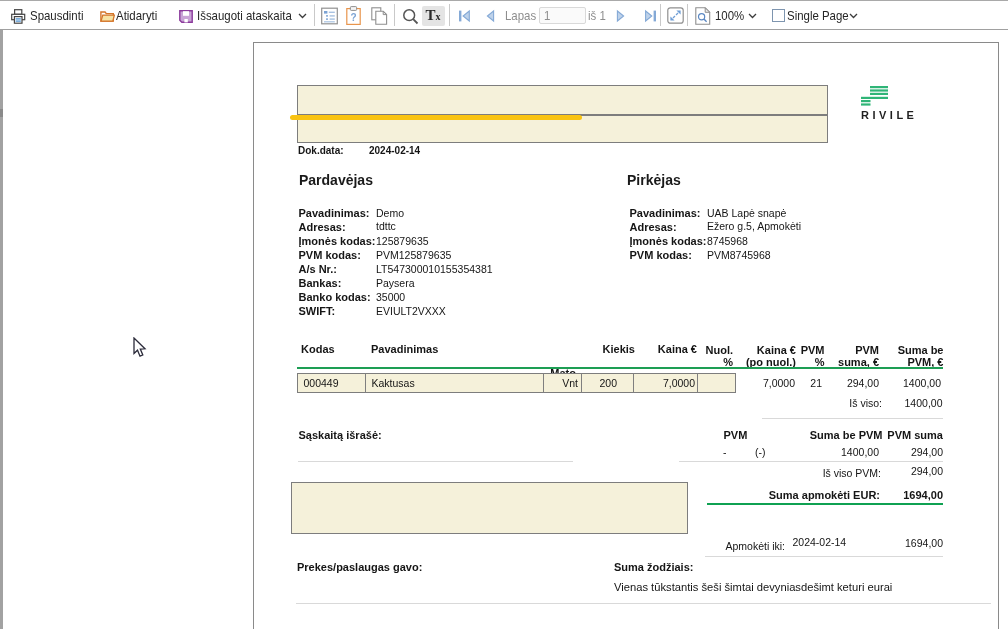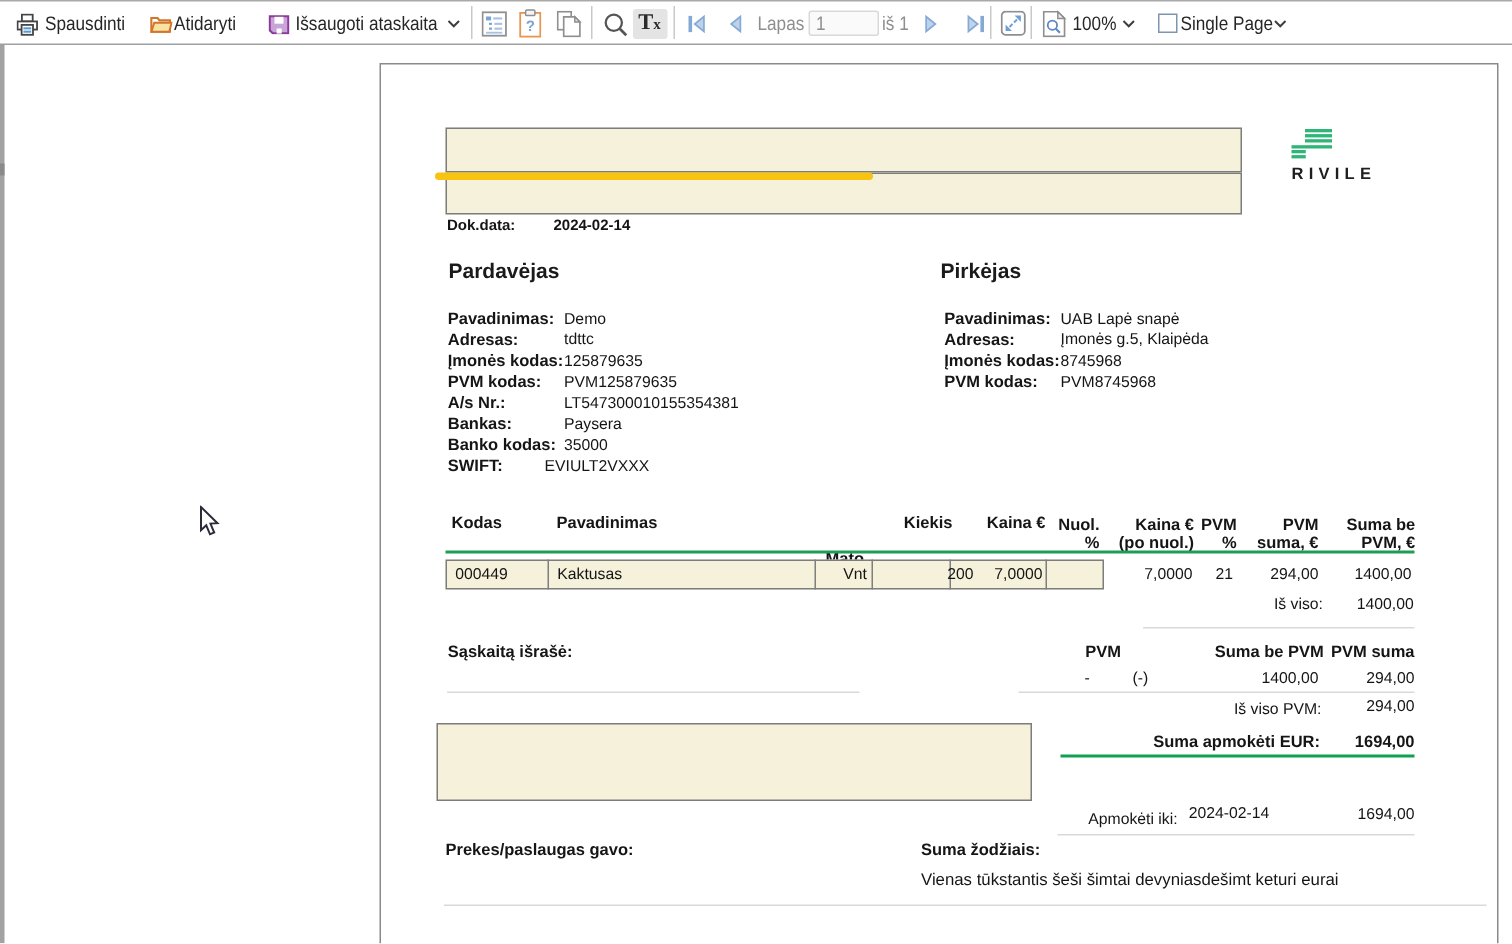--- a/index.html
+++ b/index.html
@@ -172,26 +172,26 @@
     <div class="val" style="left:376px;top:236px;">125879635</div>
   <div class="lbl" style="left:298.5px;top:250px;">PVM kodas:</div>
     <div class="val" style="left:376px;top:250px;">PVM125879635</div>
   <div class="lbl" style="left:298.5px;top:263.5px;">A/s Nr.:</div>
     <div class="val" style="left:376px;top:263.5px;">LT547300010155354381</div>
   <div class="lbl" style="left:298.5px;top:277.5px;">Bankas:</div>
     <div class="val" style="left:376px;top:277.5px;">Paysera</div>
   <div class="lbl" style="left:298.5px;top:291.5px;">Banko kodas:</div>
     <div class="val" style="left:376px;top:291.5px;">35000</div>
   <div class="lbl" style="left:298.5px;top:305.5px;">SWIFT:</div>
-    <div class="val" style="left:363px;top:305.5px;">EVIULT2VXXX</div>
+    <div class="val" style="left:376px;top:305.5px;">EVIULT2VXXX</div>
 
   <div class="lbl" style="left:629.5px;top:208px;">Pavadinimas:</div>
     <div class="val" style="left:707px;top:208px;">UAB Lapė snapė</div>
   <div class="lbl" style="left:629.5px;top:222px;">Adresas:</div>
-    <div class="val" style="left:707px;top:221px;">Įmonės g.5, Klaipėda</div>
+    <div class="val" style="left:707px;top:221px;">Ežero g.5, Apmokėti</div>
   <div class="lbl" style="left:629.5px;top:236px;">Įmonės kodas:</div>
     <div class="val" style="left:707px;top:236px;">8745968</div>
   <div class="lbl" style="left:629.5px;top:250px;">PVM kodas:</div>
     <div class="val" style="left:707px;top:250px;">PVM8745968</div>
 
   <div class="lbl" style="left:301px;top:343.5px;">Kodas</div>
   <div class="lbl" style="left:371px;top:343.5px;">Pavadinimas</div>
   <div class="lbl rt" style="left:516px;top:344px;width:60px;line-height:12.5px;margin-top:23px;">Mato<br>vnt.</div>
   <div class="lbl rt" style="left:575px;top:343.5px;width:60px;">Kiekis</div>
   <div class="lbl rt" style="left:637px;top:343.5px;width:60px;">Kaina €</div>
@@ -204,21 +204,21 @@
 
   <div class="abs beige" style="left:296.5px;top:373px;width:439px;height:19.5px;"></div>
   <div class="abs" style="left:365px;top:373px;width:1px;height:19.5px;background:#7f7f7f;"></div>
   <div class="abs" style="left:543px;top:373px;width:1px;height:19.5px;background:#7f7f7f;"></div>
   <div class="abs" style="left:581px;top:373px;width:1px;height:19.5px;background:#7f7f7f;"></div>
   <div class="abs" style="left:633px;top:373px;width:1px;height:19.5px;background:#7f7f7f;"></div>
   <div class="abs" style="left:697px;top:373px;width:1px;height:19.5px;background:#7f7f7f;"></div>
   <div class="val" style="left:303.5px;top:377.5px;">000449</div>
   <div class="val" style="left:371.5px;top:377.5px;">Kaktusas</div>
   <div class="val rt" style="left:528px;top:377.5px;width:50px;">Vnt</div>
-  <div class="val rt" style="left:613px;top:377.5px;width:36px;">200</div>
+  <div class="val rt" style="left:581px;top:377.5px;width:36px;">200</div>
   <div class="val rt" style="left:645px;top:377.5px;width:50px;">7,0000</div>
   <div class="val rt" style="left:745px;top:377.5px;width:50px;">7,0000</div>
   <div class="val rt" style="left:772px;top:377.5px;width:50px;">21</div>
   <div class="val rt" style="left:829px;top:377.5px;width:50px;">294,00</div>
   <div class="val rt" style="left:891px;top:377.5px;width:50px;">1400,00</div>
 
   <div class="val rt" style="left:832px;top:398px;width:50px;">Iš viso:</div>
   <div class="val rt" style="left:892.5px;top:398px;width:50px;">1400,00</div>
   <div class="hline" style="left:762px;top:418px;width:181px;"></div>
 

